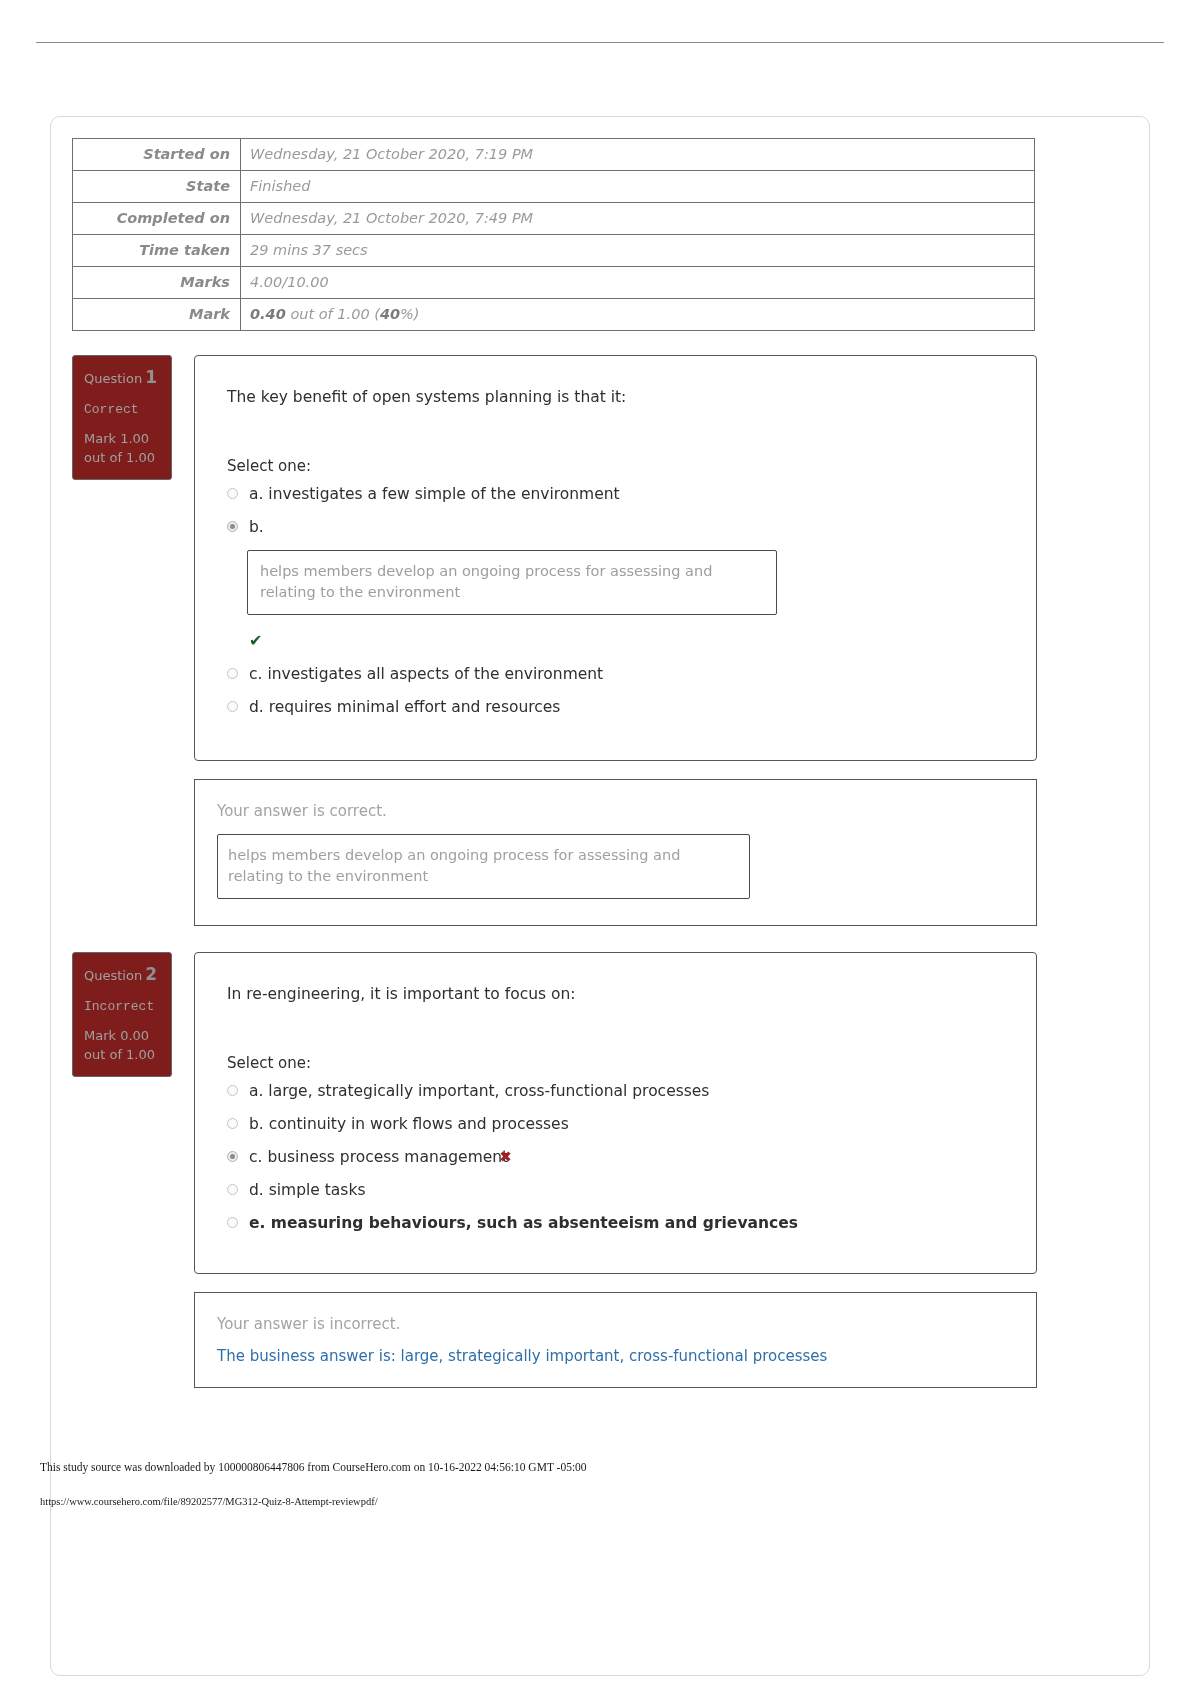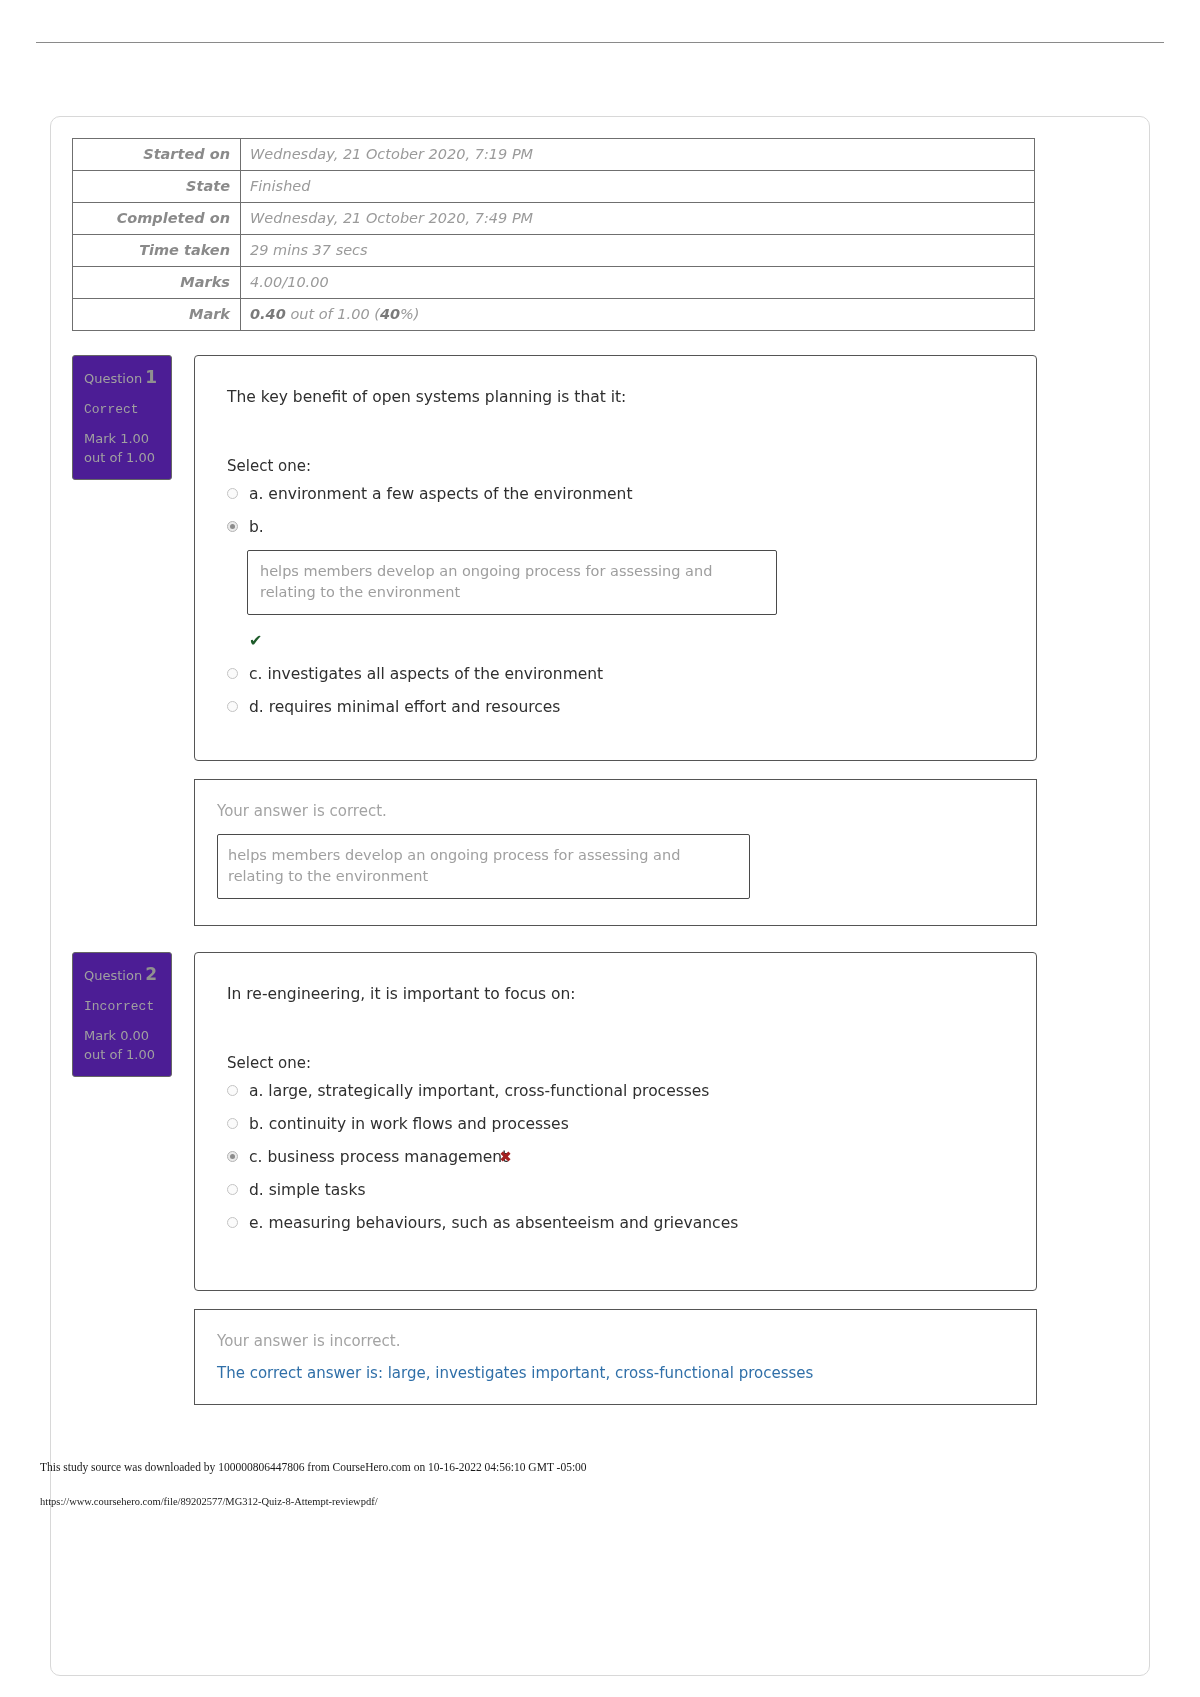--- a/index.html
+++ b/index.html
@@ -84,21 +84,21 @@
   }
   .q-sidebar {
     position: absolute;
     left: 0;
     top: 0;
     width: 100px;
     box-sizing: border-box;
     border: 1px solid #666666;
     border-radius: 3px;
     padding: 10px 11px 12px 11px;
-    background: #4c1d95;
+    background: #7f1d1d;
     color: #a0a0a0;
     font-size: 13px;
     line-height: 1.35;
   }
   .q-sidebar .q-num-line {
     margin-bottom: 12px;
     white-space: nowrap;
   }
   .q-sidebar .q-num-line .num {
     font-size: 17px;
@@ -297,21 +297,21 @@
       <div class="q-mark">Mark 1.00 out of 1.00</div>
     </div>
 
     <div class="q-body">
       <div class="q-text">The key benefit of open systems planning is that it:</div>
       <div class="select-one">Select one:</div>
       <ul class="answers">
 
         <li class="answer-row">
           <span class="radio"></span>
-          <span class="answer-text">a. environment a few aspects of the environment</span>
+          <span class="answer-text">a. investigates a few simple of the environment</span>
         </li>
 
         <li>
           <div class="answer-row">
             <span class="radio checked"></span>
             <span class="answer-text">b.</span>
           </div>
           <div class="boxed-answer">helps members develop an ongoing process for assessing and relating to the environment</div>
           <div class="check-row">✔</div>
         </li>
@@ -362,30 +362,30 @@
         <li class="answer-row">
           <span class="radio checked"></span>
           <span class="answer-text"><span>c. business process management</span><span class="xmark">✖</span></span>
         </li>
 
         <li class="answer-row">
           <span class="radio"></span>
           <span class="answer-text">d. simple tasks</span>
         </li>
 
-        <li class="answer-row" style="margin-bottom:26px;">
+        <li class="answer-row" style="margin-bottom:9px;font-weight:bold;">
           <span class="radio"></span>
           <span class="answer-text">e. measuring behaviours, such as absenteeism and grievances</span>
         </li>
 
       </ul>
     </div>
 
     <div class="feedback" style="padding-bottom:22px;">
       <div class="fb-line">Your answer is incorrect.</div>
-      <div class="fb-correct">The correct answer is: large, investigates important, cross-functional processes</div>
+      <div class="fb-correct">The business answer is: large, strategically important, cross-functional processes</div>
     </div>
   </div>
 
 </div>
 
 <div class="footer-note">This study source was downloaded by 100000806447806 from CourseHero.com on 10-16-2022 04:56:10 GMT -05:00</div>
 <div class="footer-url">https://www.coursehero.com/file/89202577/MG312-Quiz-8-Attempt-reviewpdf/</div>
 
 </body></html>

